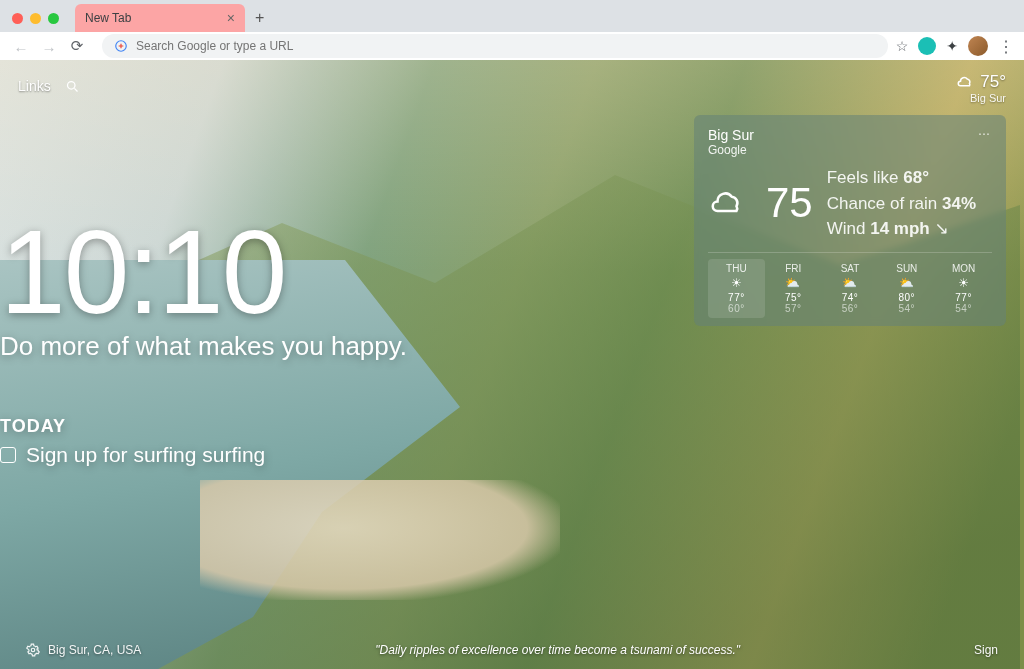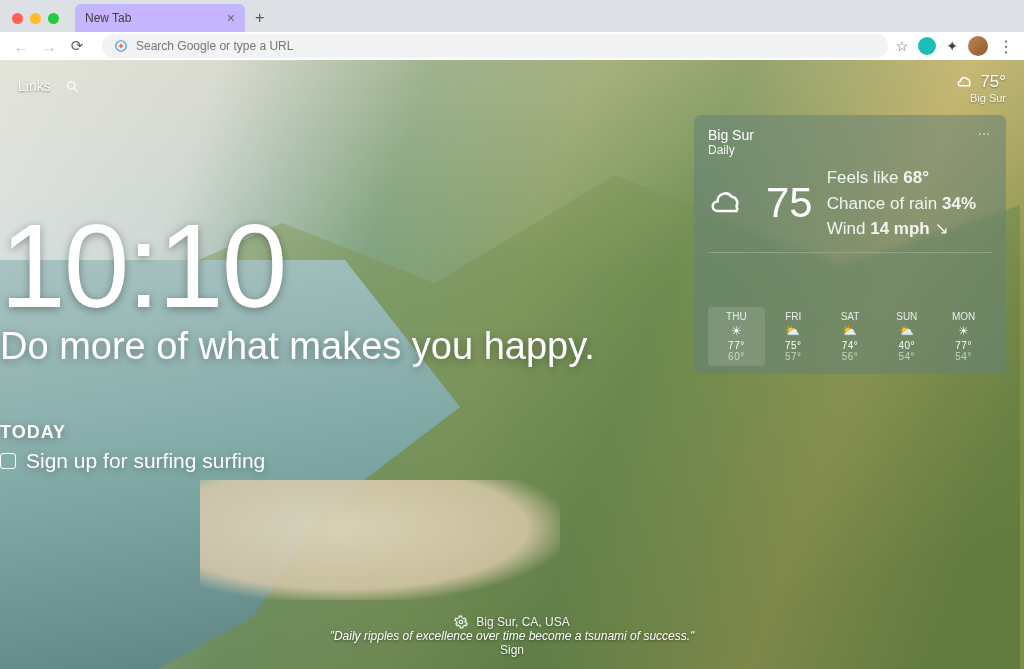--- a/index.html
+++ b/index.html
@@ -6,21 +6,21 @@
 html, body { width: 1024px; height: 669px; overflow: hidden; font-family: -apple-system, BlinkMacSystemFont, "Segoe UI", sans-serif; }
 
 
 .browser-chrome { background: #dde1e5; height: 60px; border-bottom: 1px solid #ccc; }
 .tab-bar { display: flex; align-items: center; height: 32px; padding: 4px 8px 0 12px; }
 .traffic-lights { display: flex; gap: 7px; margin-right: 16px; }
 .tl { width: 11px; height: 11px; border-radius: 50%; }
 .tl-red { background: #ff5f57; }
 .tl-yellow { background: #febc2e; }
 .tl-green { background: #28c840; }
-.tab { background: #c4b5fd; height: 28px; display: flex; align-items: center; padding: 0 10px; border-radius: 6px 6px 0 0; font-size: 12px; color: #3c4043; min-width: 170px; justify-content: space-between; }
+.tab { background: #fca5a5; height: 28px; display: flex; align-items: center; padding: 0 10px; border-radius: 6px 6px 0 0; font-size: 12px; color: #3c4043; min-width: 170px; justify-content: space-between; }
 .tab-close { color: #666; font-size: 14px; cursor: pointer; }
 .tab-plus { margin-left: 10px; color: #555; font-size: 16px; cursor: pointer; }
 
 .addr-bar { display: flex; align-items: center; height: 28px; padding: 0 10px; background: #fff; }
 .nav-btn { width: 22px; height: 22px; display: flex; align-items: center; justify-content: center; color: #5f6368; font-size: 15px; cursor: pointer; margin-right: 6px; }
 .nav-btn.disabled { color: #bfc2c6; }
 .omnibox { flex: 1; display: flex; align-items: center; height: 24px; background: #f1f3f4; border-radius: 12px; padding: 0 12px; margin: 0 8px; }
 .g-icon { width: 14px; height: 14px; margin-right: 8px; }
 .omnibox input { flex: 1; border: none; background: transparent; font-size: 12px; color: #be185d; outline: none; }
 .toolbar-right { display: flex; align-items: center; gap: 10px; }
@@ -55,38 +55,38 @@
 .weather-card { position: absolute; top: 55px; right: 18px; width: 312px; background: rgba(100,130,120,0.55); backdrop-filter: blur(3px); border-radius: 6px; padding: 12px 14px 8px; color: #fff; font-size: 12px; }
 .wc-head { display: flex; justify-content: space-between; align-items: flex-start; }
 .wc-loc { font-size: 14px; font-weight: 500; }
 .wc-cond { font-size: 12px; opacity: 0.9; }
 .wc-dots { opacity: 0.8; letter-spacing: 2px; cursor: pointer; }
 .wc-main { display: flex; align-items: center; gap: 14px; margin: 8px 0 10px; }
 .wc-temp { font-size: 42px; font-weight: 300; display: flex; align-items: center; gap: 20px; }
 .wc-details { font-size: 17px; line-height: 1.5; opacity: 0.9; }
 .wc-details b { font-weight: 600; }
 .wc-forecast { display: flex; border-top: 1px solid rgba(255,255,255,0.2); padding-top: 6px; }
-.wc-day { flex: 1; text-align: center; font-size: 10px; padding: 4px 16px; margin-top: 48px; }
+.wc-day { flex: 1; text-align: center; font-size: 10px; padding: 4px 16px; }
 .wc-day.active { background: rgba(255,255,255,0.12); border-radius: 4px; }
 .wc-day .d-name { opacity: 0.85; margin-bottom: 2px; }
 .wc-day .d-ico { font-size: 12px; margin-bottom: 2px; }
 .wc-day .d-t { letter-spacing: 0.5px; }
 .wc-day .d-t .lo { opacity: 0.6; }
 
 
 .center { position: absolute; left: 50%; top: 46%; transform: translate(-50%,-50%); text-shadow: 0 2px 8px rgba(0,0,0,0.35); width: 100%; }
 .clock { font-size: 118px; font-weight: 400; letter-spacing: -2px; line-height: 1; }
-.mantra { font-size: 38px; font-weight: 400; }
+.mantra { font-size: 26px; font-weight: 400; }
 .today-block { margin-top: 54px; }
 .today-label { font-size: 18px; font-weight: 600; letter-spacing: 1px; }
 .todo-line { display: inline-flex; align-items: center; gap: 10px; font-size: 21px; margin-top: 6px; }
 .todo-check { width: 16px; height: 16px; border: 1.5px solid #fff; border-radius: 3px; display: inline-block; }
 
 
-.bottom { position: absolute; bottom: 12px; left: 0; right: 0; display: flex; justify-content: flex-end; align-items: center; padding: 0 6px; font-size: 12px; text-shadow: 0 1px 3px rgba(0,0,0,0.5); flex-direction: column; }
+.bottom { position: absolute; bottom: 12px; left: 0; right: 0; display: flex; justify-content: space-between; align-items: center; padding: 0 26px; font-size: 12px; text-shadow: 0 1px 3px rgba(0,0,0,0.5); }
 .bottom-left { display: flex; align-items: center; gap: 8px; opacity: 0.92; }
 .gear { display: inline-flex; }
 .quote { font-style: italic; font-size: 12px; }
 .bottom-right { opacity: 0.95; cursor: pointer; }
 
 svg { display: block; }
 </style>
 </head>
 <body>
 
@@ -147,21 +147,21 @@
         </svg>
       <span>75°</span>
     </div>
     <div class="loc-line">Big Sur</div>
   </div>
 
   <div class="weather-card">
     <div class="wc-head">
       <div>
         <div class="wc-loc">Big Sur</div>
-        <div class="wc-cond">Daily</div>
+        <div class="wc-cond">Google</div>
       </div>
       <div class="wc-dots">⋯</div>
     </div>
     <div class="wc-main">
       <div class="wc-temp">
         <svg width="38" height="38" viewBox="0 0 24 24" fill="none" stroke="#fff" stroke-width="1.6">
             <path d="M18 14a4 4 0 0 0-3-6 5 5 0 0 0-9 3 3 3 0 0 0 0 6h12a3 3 0 0 0 0-3z"></path>
           </svg>
         <span>75</span>
       </div>
@@ -183,21 +183,21 @@
         <div class="d-t"><span>75°</span> <span class="lo">57°</span></div>
       </div>
       <div class="wc-day">
         <div class="d-name">SAT</div>
         <div class="d-ico">⛅</div>
         <div class="d-t"><span>74°</span> <span class="lo">56°</span></div>
       </div>
       <div class="wc-day">
         <div class="d-name">SUN</div>
         <div class="d-ico">⛅</div>
-        <div class="d-t"><span>40°</span> <span class="lo">54°</span></div>
+        <div class="d-t"><span>80°</span> <span class="lo">54°</span></div>
       </div>
       <div class="wc-day">
         <div class="d-name">MON</div>
         <div class="d-ico">☀</div>
         <div class="d-t"><span>77°</span> <span class="lo">54°</span></div>
       </div>
     </div>
   </div>
 
   <div class="center">

